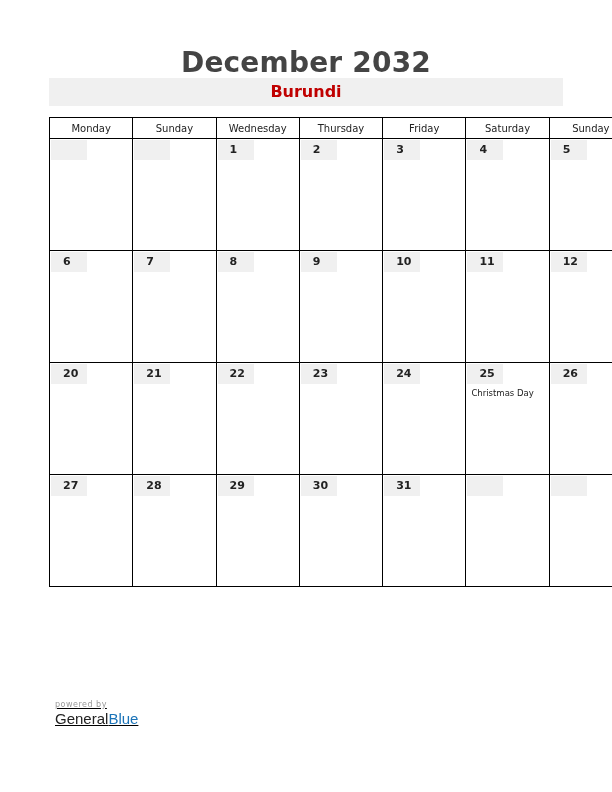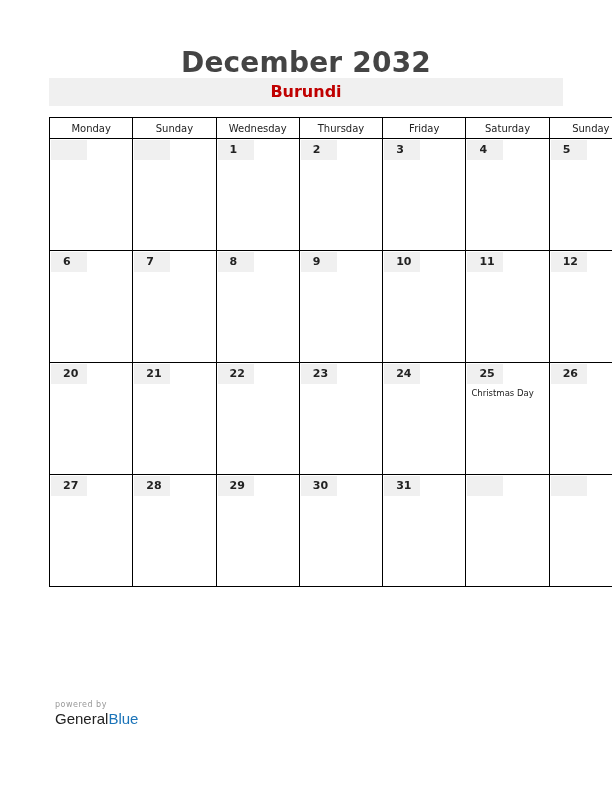--- a/index.html
+++ b/index.html
@@ -5,21 +5,21 @@
   html, body { margin: 0; padding: 0; background: #ffffff; }
   body { width: 612px; height: 792px; position: relative; font-family: "DejaVu Sans", sans-serif; overflow: hidden; }
   .title { position: absolute; left: 0; top: 46px; width: 612px; text-align: center; font-size: 28px; font-weight: bold; color: #444444; letter-spacing: 0.2px; }
   .country-bar { position: absolute; left: 49px; top: 78px; width: 514px; height: 28px; background: #f0f0f0; }
   .country { display: block; text-align: center; line-height: 28px; font-size: 16px; font-weight: bold; color: #c00000; }
   table.cal { position: absolute; left: 49px; top: 117px; width: 584px; border-collapse: collapse; table-layout: fixed; }
   table.cal th { height: 20px; border: 1.3px solid #000; font-weight: normal; font-size: 10px; color: #222; text-align: center; padding: 0; }
   table.cal td { height: 111px; border: 1.3px solid #000; vertical-align: top; padding: 0; position: relative; }
   .daynum { display: block; width: 36px; height: 20px; margin-left: 1px; margin-top: 1px; background: #f0f0f0; font-size: 11px; font-weight: bold; color: #222; line-height: 20px; text-indent: 12px; }
   .holiday { display: block; font-size: 8.5px; color: #222; margin-top: 4px; margin-left: 5px; white-space: nowrap; }
-  .footer { position: absolute; left: 55px; top: 700px; }
+  .footer { position: absolute; left: 55px; top: 700px; text-decoration: underline; }
   .powered { font-size: 8px; color: #999; letter-spacing: 0.5px; display: block; }
   .brand { font-size: 15px; display: block; margin-top: 1px; font-family: "Liberation Sans", sans-serif; }
   .brand .g { color: #222; margin-top: 8px; }
   .brand .b { color: #1a73b8; }
 </style>
 </head>
 <body>
 
 <div class="title">December 2032</div>
 <div class="country-bar">

